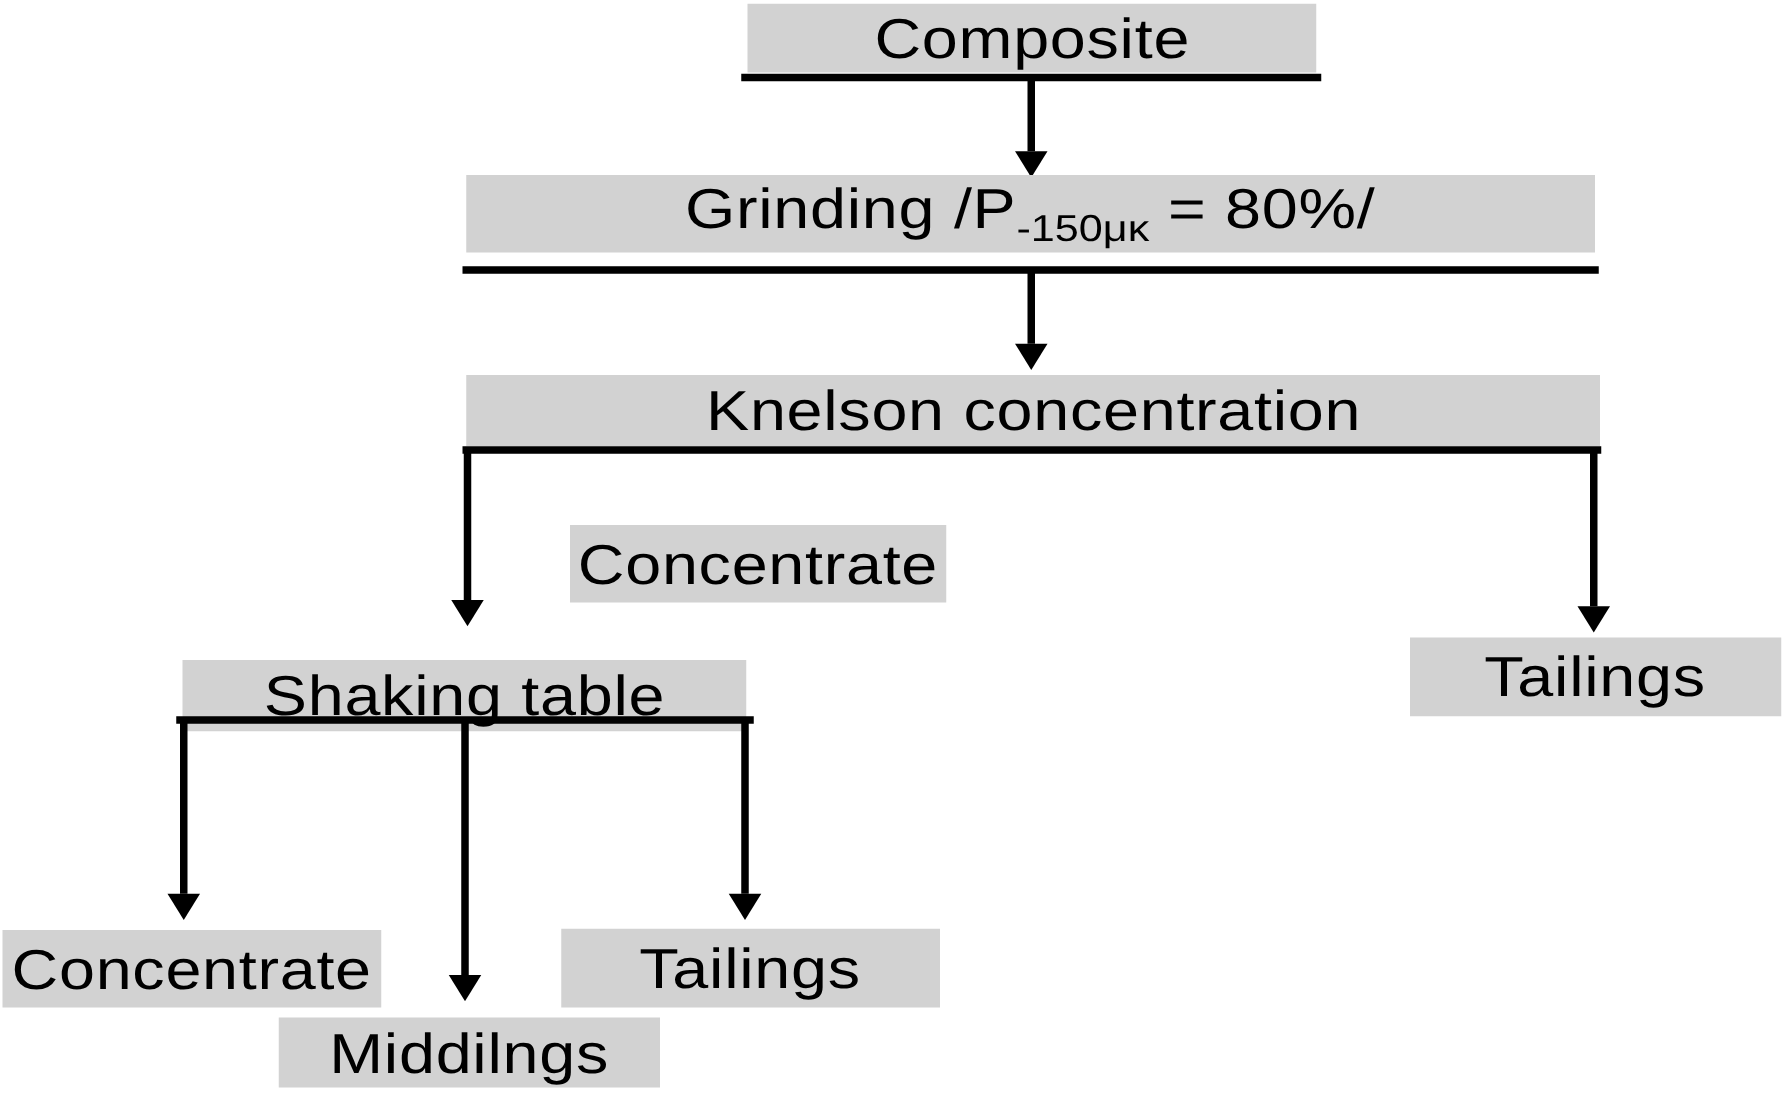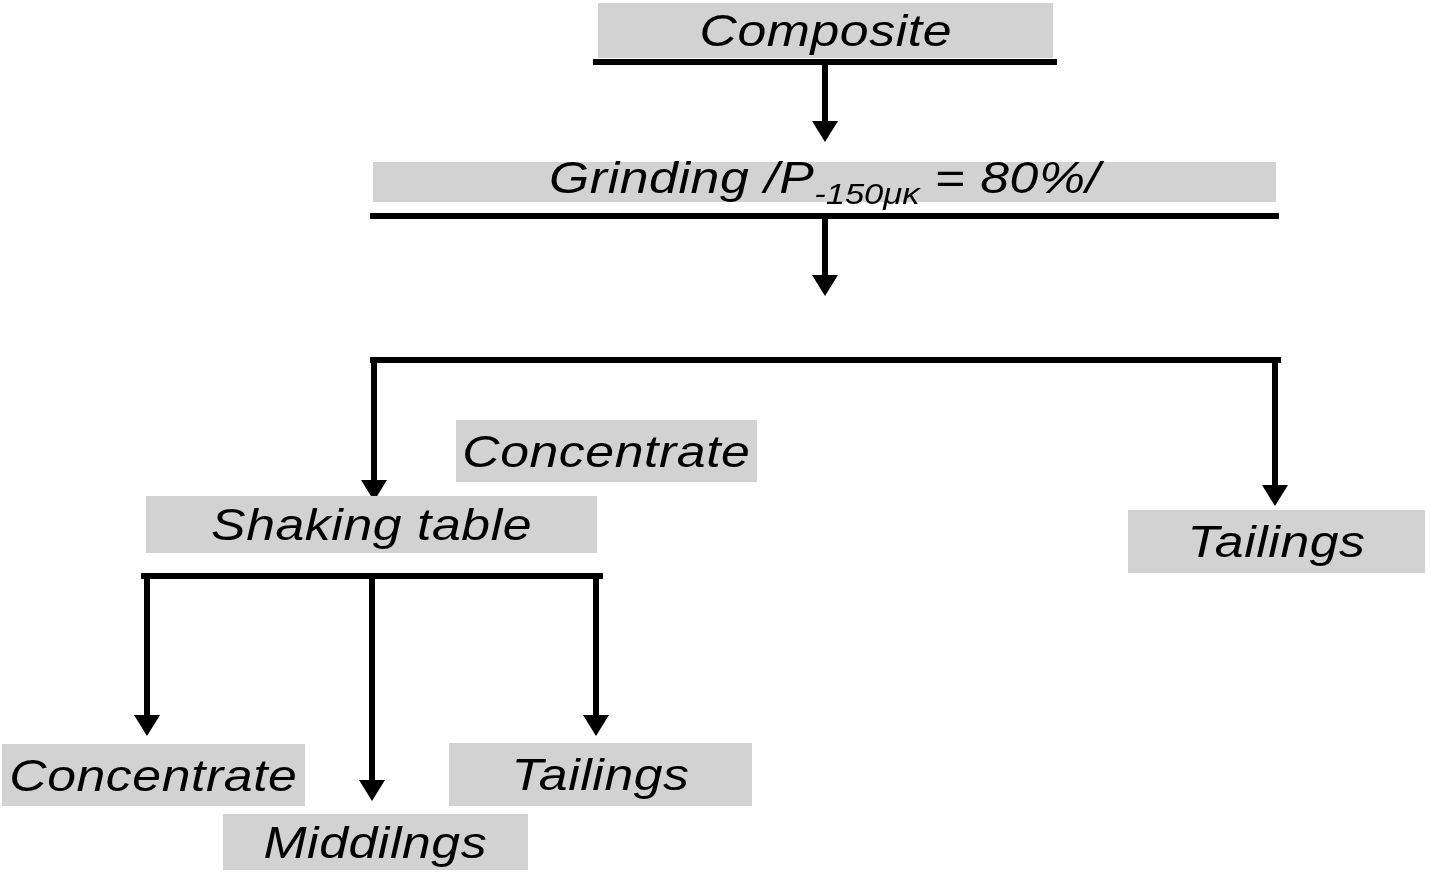--- a/index.html
+++ b/index.html
@@ -7,21 +7,20 @@
     padding: 0;
     background: var(--bg, #ffffff);
     font-family: "Liberation Sans", sans-serif;
   }
   .canvas {
     position: relative;
     width: 1431px;
     height: 879px;
     background: var(--bg, #ffffff);
     overflow: hidden;
-    font-style: italic;
   }
   .box {
     position: absolute;
     background: var(--box-fill, #d2d2d2);
     display: flex;
     align-items: center;
     justify-content: center;
     color: var(--text-color, #000000);
   }
   .lbl {
@@ -64,45 +63,48 @@
 <div class="canvas">
 
   <div class="box" style="left:598px;top:3px;width:455px;height:55px">
     <span class="lbl">Composite</span>
   </div>
   <div class="hl" style="left:593px;top:59px;width:464px"></div>
 
   <div class="vl" style="left:822px;top:64px;height:57px"></div>
   <div class="ah" style="left:812px;top:121px"></div>
 
-  <div class="box" style="left:373px;top:162px;width:903px;height:40px">
+  <div class="box" style="left:373px;top:140px;width:903px;height:62px">
     <span class="lbl"><span>Grinding /P</span><span class="sub">-150μκ</span><span> = 80%/</span></span>
   </div>
   <div class="hl" style="left:370px;top:213px;width:909px"></div>
 
   <div class="vl" style="left:822px;top:218px;height:57px"></div>
   <div class="ah" style="left:812px;top:275px"></div>
 
+  <div class="box" style="left:373px;top:300px;width:907px;height:57px">
+    <span class="lbl">Knelson concentration</span>
+  </div>
   <div class="hl" style="left:370px;top:357px;width:911px"></div>
 
   <div class="vl" style="left:371px;top:361px;height:119px"></div>
   <div class="ah" style="left:361px;top:480px"></div>
 
   <div class="vl" style="left:1272px;top:361px;height:124px"></div>
   <div class="ah" style="left:1262px;top:485px"></div>
 
   <div class="box" style="left:456px;top:420px;width:301px;height:62px">
     <span class="lbl">Concentrate</span>
   </div>
 
   <div class="box" style="left:1128px;top:510px;width:297px;height:63px">
     <span class="lbl">Tailings</span>
   </div>
 
-  <div class="box" style="left:146px;top:496px;width:451px;height:57px">
+  <div class="box" style="left:146px;top:528px;width:451px;height:57px">
     <span class="lbl">Shaking table</span>
   </div>
   <div class="hl" style="left:141px;top:573px;width:462px"></div>
 
   <div class="vl" style="left:144px;top:577px;height:138px"></div>
   <div class="ah" style="left:134px;top:715px"></div>
 
   <div class="vl" style="left:369px;top:577px;height:203px"></div>
   <div class="ah" style="left:359px;top:780px"></div>
 

